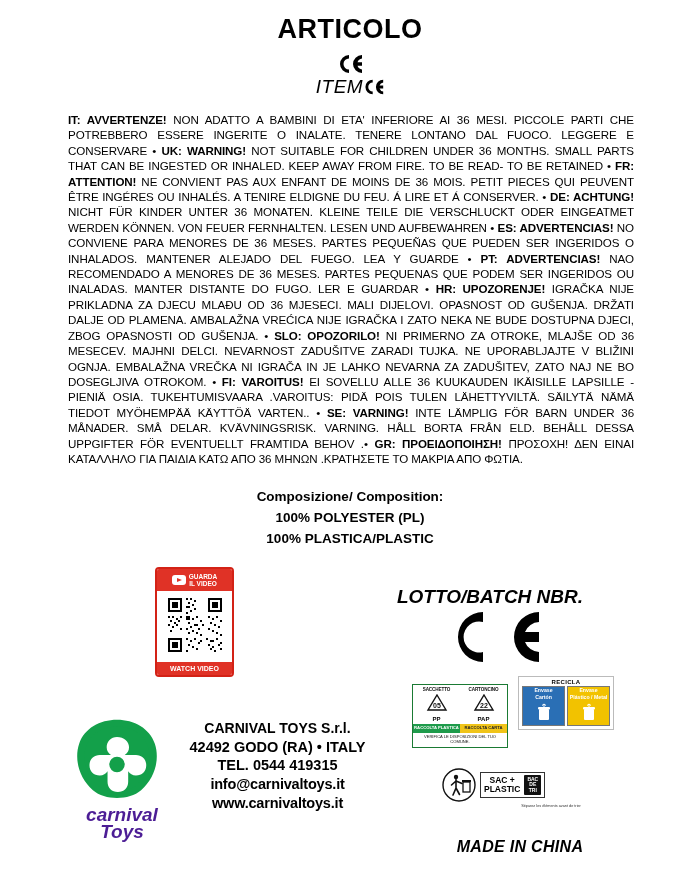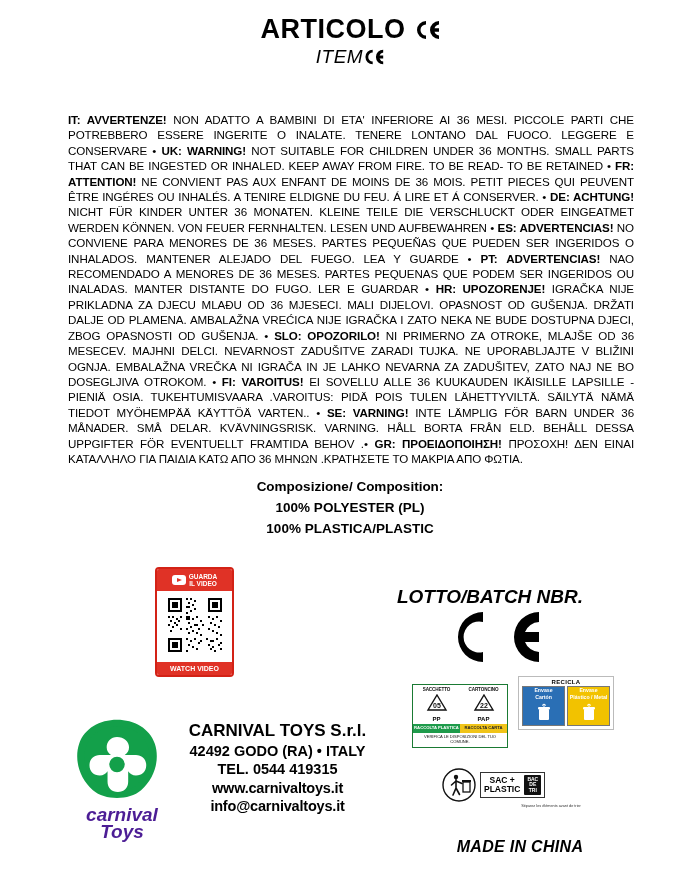--- a/index.html
+++ b/index.html
@@ -19,20 +19,21 @@
   
   .header {
     text-align: center;
     padding-top: 14px;
   }
   .header-row1 {
     display: flex;
     align-items: center;
     justify-content: center;
     gap: 8px;
+    flex-direction: column;
   }
   .articolo {
     font-size: 27px;
     font-weight: bold;
     letter-spacing: 0.5px;
   }
   .header-row2 {
     display: flex;
     align-items: center;
     justify-content: center;
@@ -68,21 +69,21 @@
     line-height: 1.33;
     text-align: justify;
     letter-spacing: -0.1px;
   }
   .warnings b { font-weight: bold; }
 
   
   .composition {
     position: absolute;
     left: 0;
-    top: 477px;
+    top: 487px;
     width: 700px;
     text-align: center;
     font-size: 13.5px;
     font-weight: bold;
     line-height: 1.55;
   }
 
   
   .video-badge {
     position: absolute;
@@ -198,21 +199,21 @@
     line-height: 0.92;
   }
   .addr {
     font-size: 14.5px;
     font-weight: bold;
     line-height: 1.28;
     text-align: center;
     padding-top: 2px;
     width: 215px;
   }
-  .addr .company { font-size: 17px; }
+  .addr .company { font-size: 14px; }
   .addr .web { letter-spacing: -0.2px; }
 
   
   .recy {
     position: absolute;
     left: 412px;
     top: 676px;
     width: 230px;
     height: 160px;
   }
@@ -527,22 +528,22 @@
     </svg>
     <div class="carnival-word">
       <span>carnival</span><br>
       <span>Toys</span>
     </div>
   </div>
   <div class="addr">
     <div class="company">CARNIVAL TOYS S.r.l.</div>
     <div>42492 GODO (RA) • ITALY</div>
     <div>TEL. 0544 419315</div>
+    <div class="web">info@carnivaltoys.it</div>
     <div class="web">www.carnivaltoys.it</div>
-    <div class="web">info@carnivaltoys.it</div>
   </div>
 </div>
 
 <div class="recy">
 
   <div class="box-pair">
     <div class="bp-head">
       <div>SACCHETTO</div>
       <div>CARTONCINO</div>
     </div>

